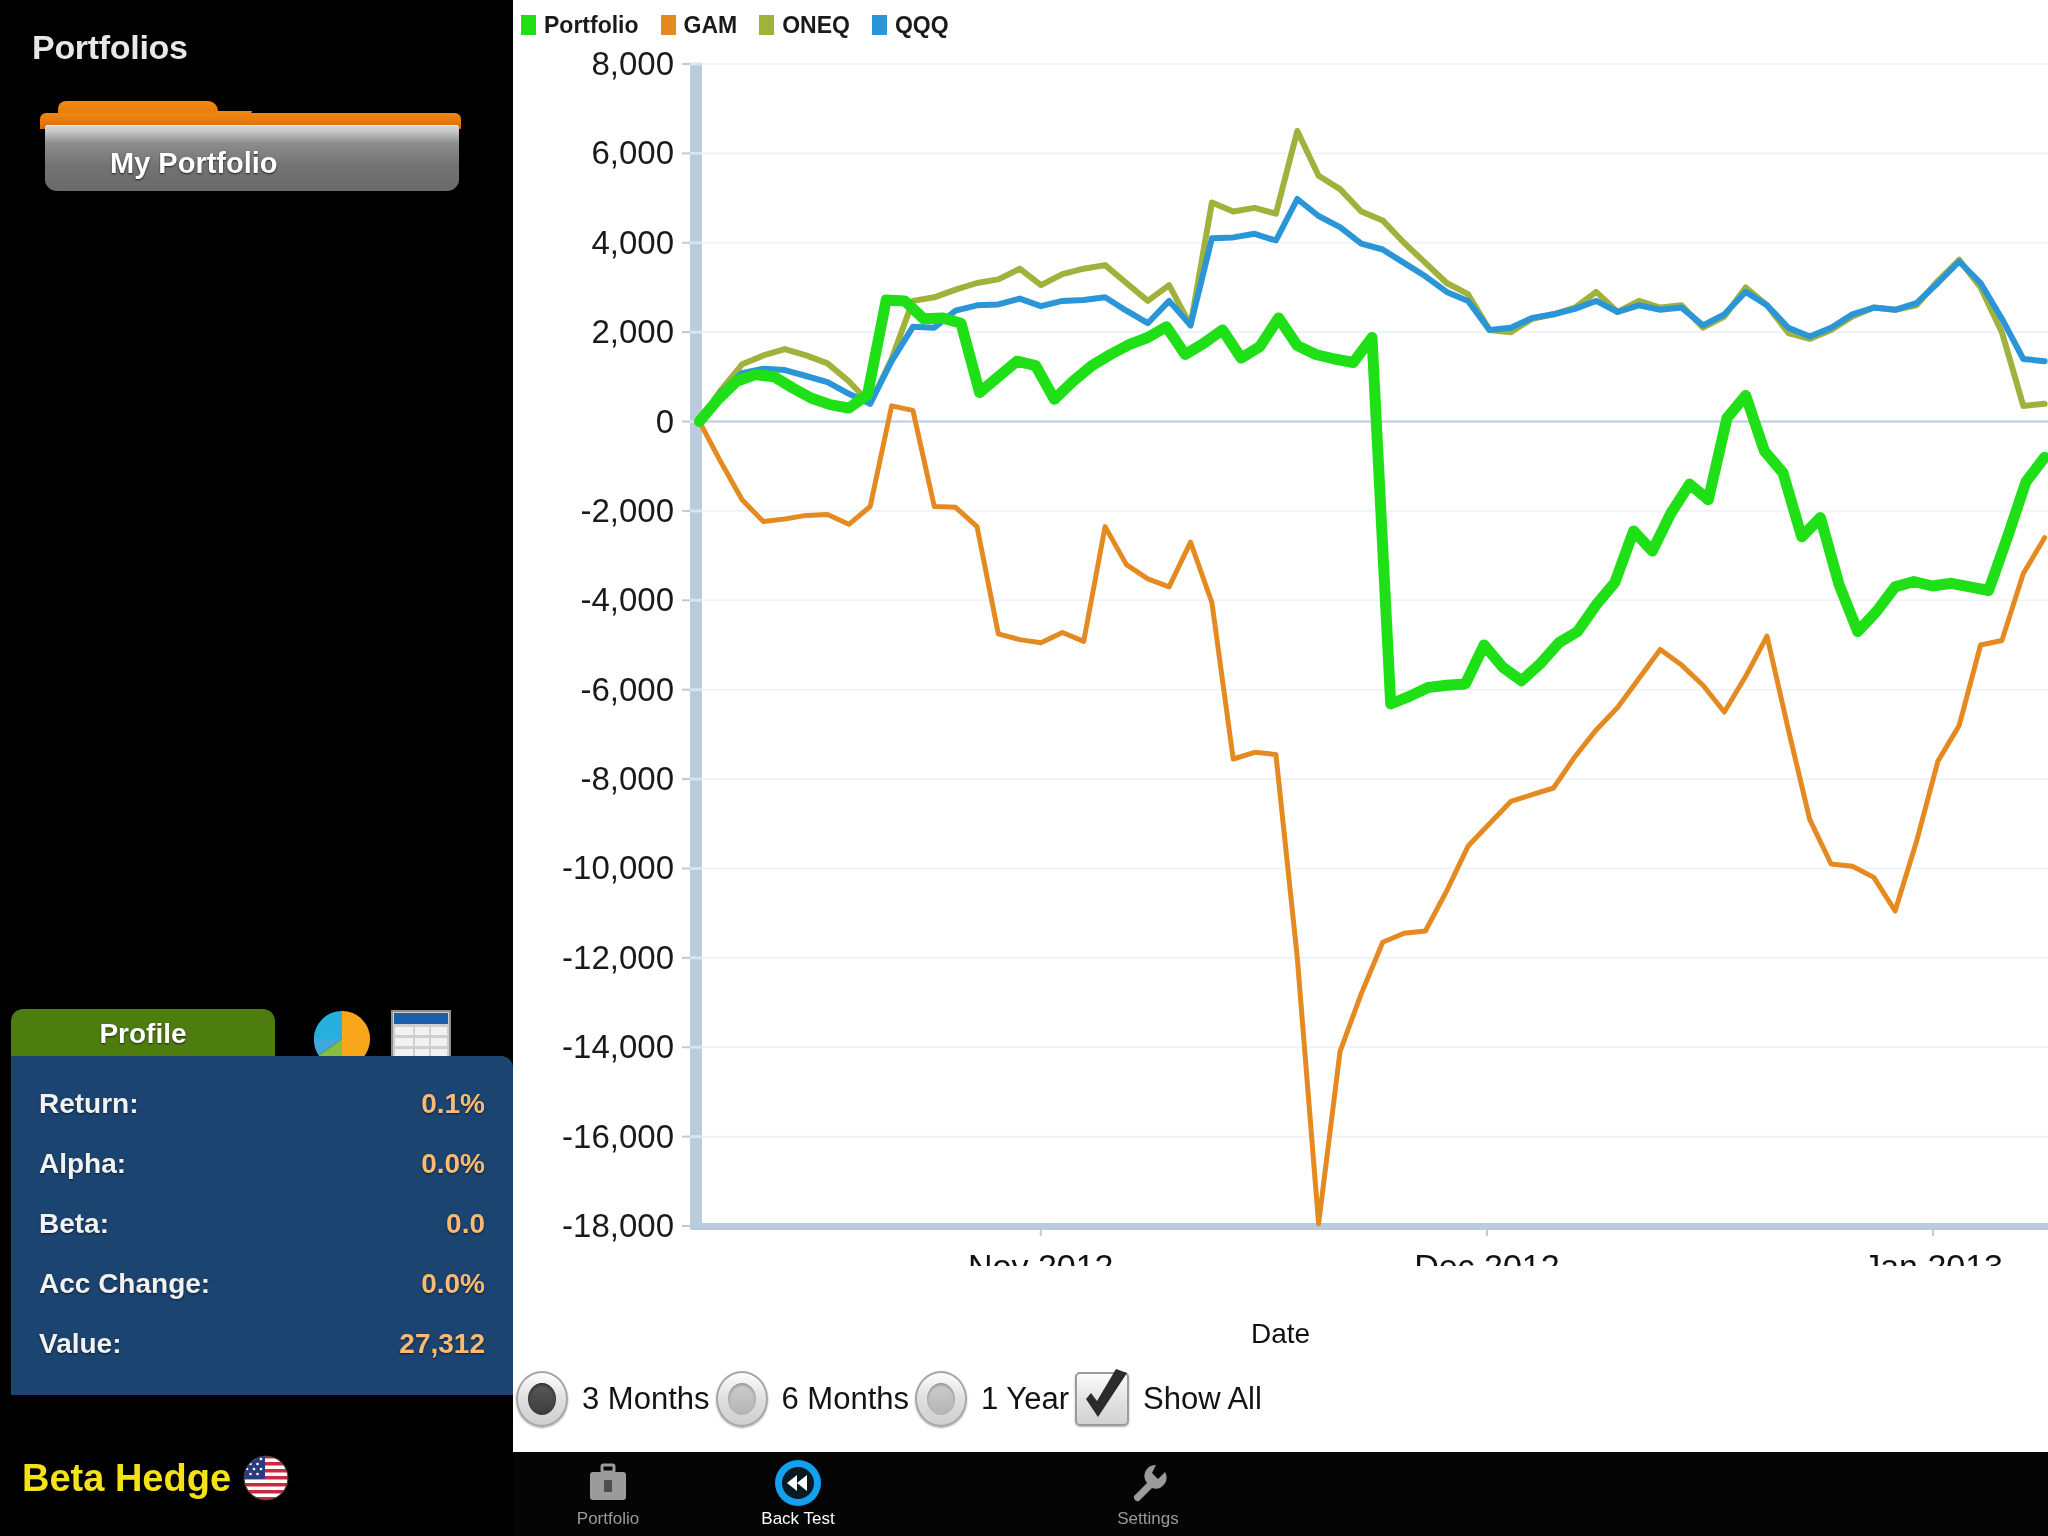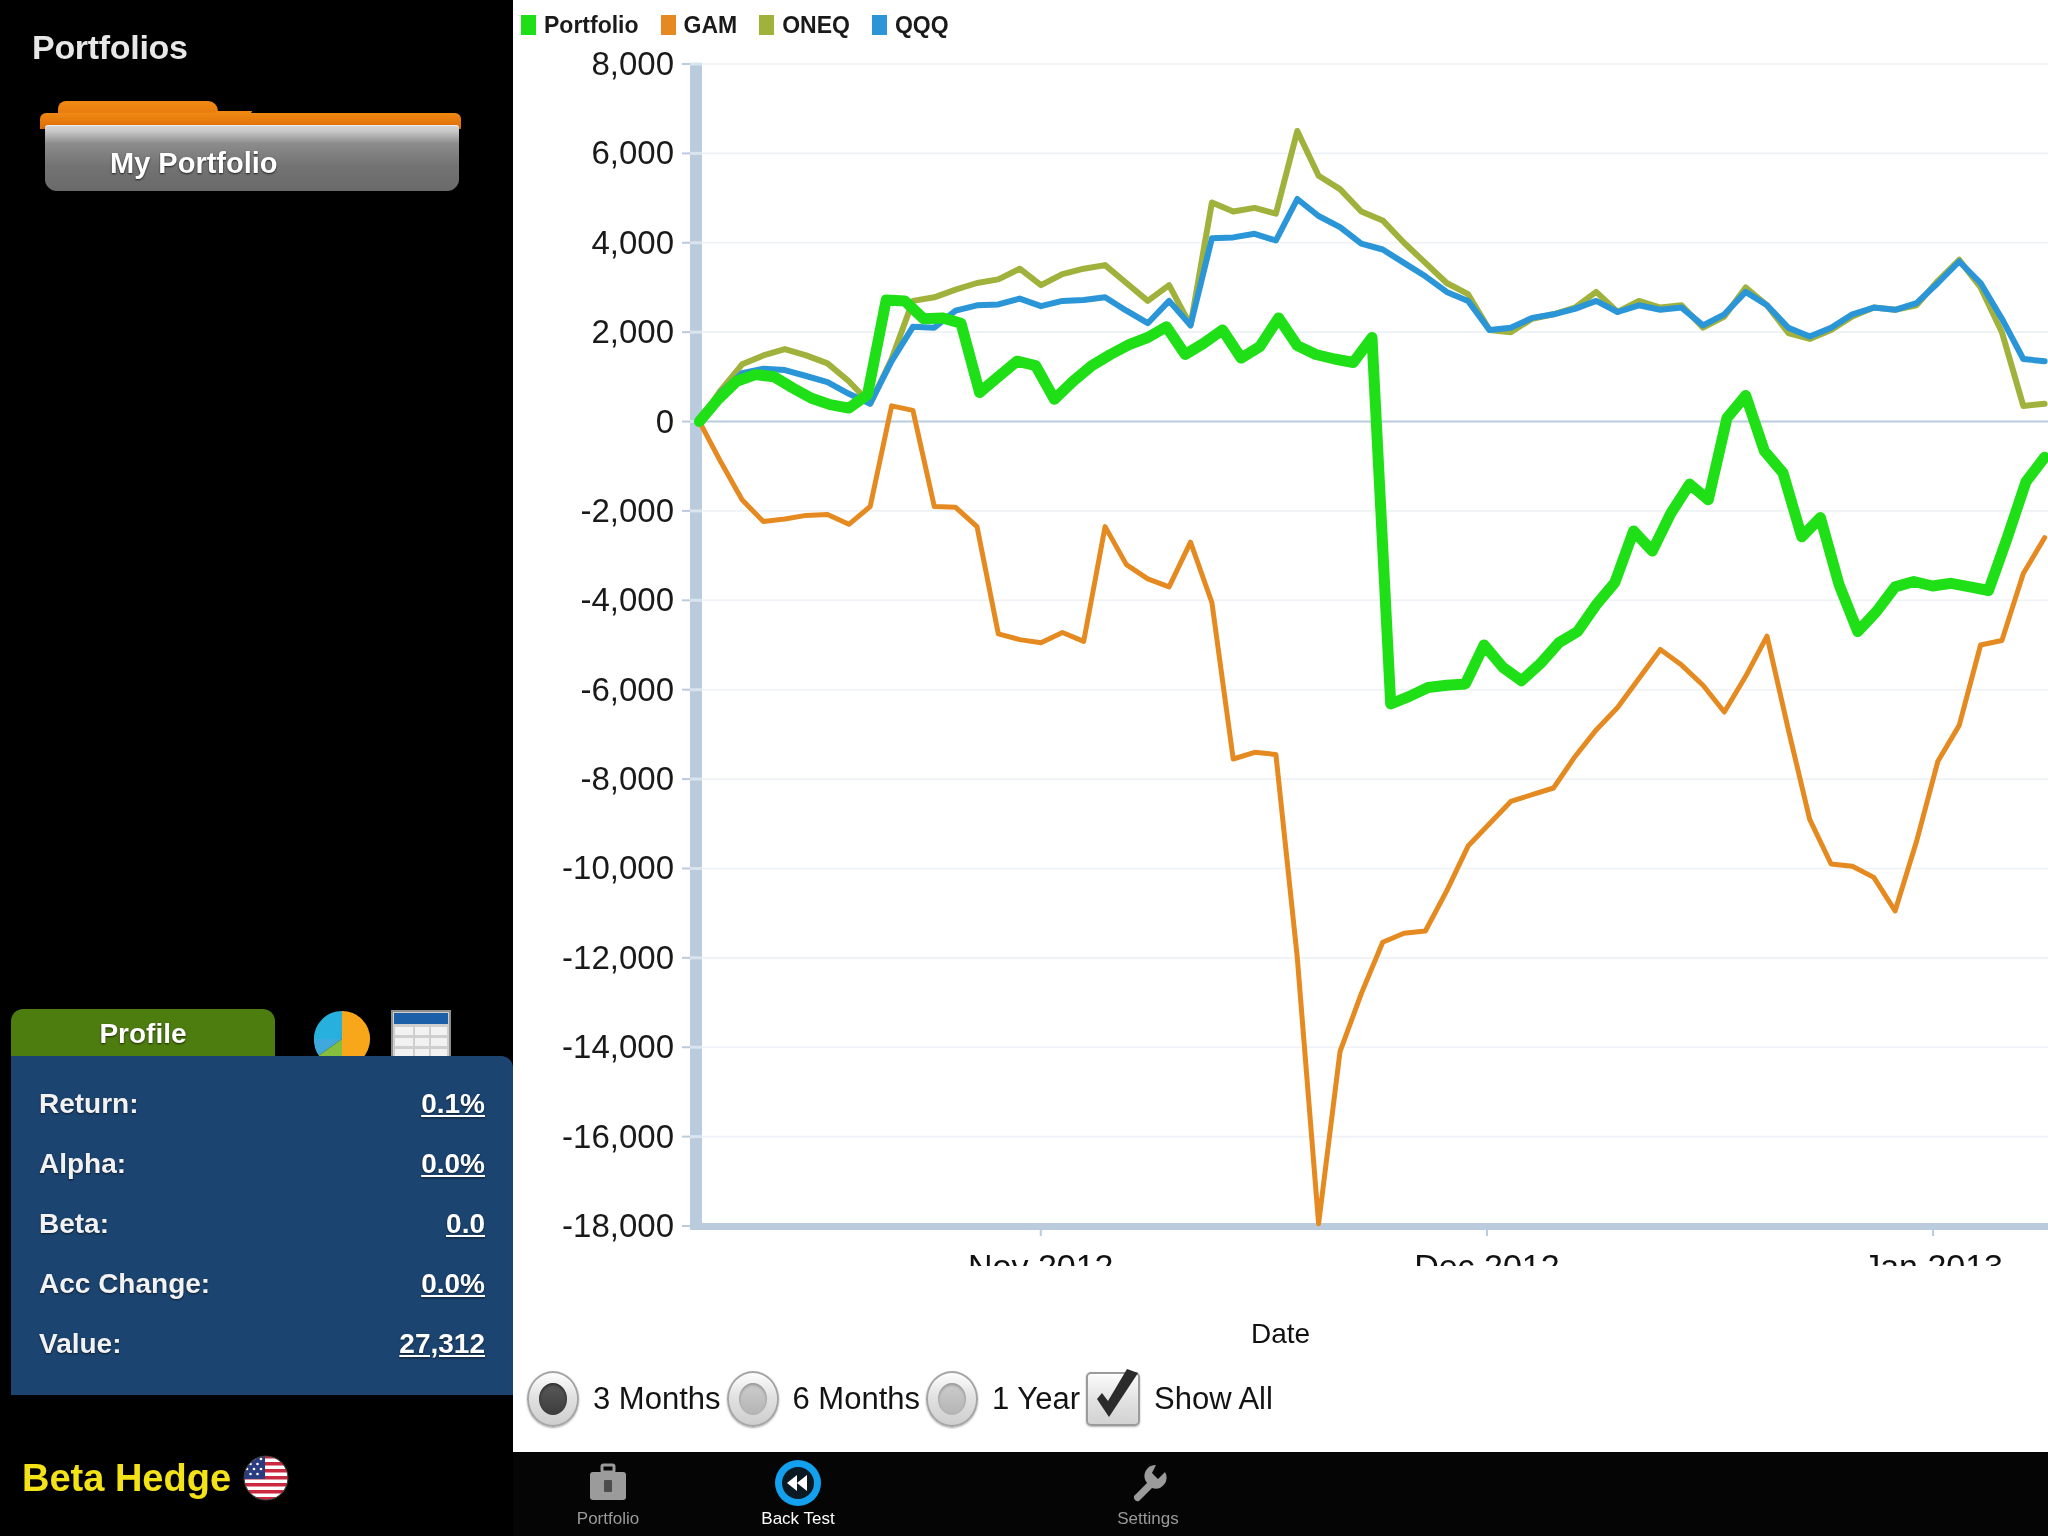--- a/index.html
+++ b/index.html
@@ -89,23 +89,22 @@
   }
   .stat-row {
     display: flex; justify-content: space-between; align-items: center;
     height: 60px;
   }
   .stat-label {
     font-size: 28px; font-weight: bold; color: #f2f2f2;
     text-shadow: 0 1px 2px rgba(0,0,0,.6);
   }
   .stat-value {
-    font-size: 28px; font-weight: bold; color: #ffffff;
+    font-size: 28px; font-weight: bold; color: #fdba74;
     text-shadow: 0 1px 2px rgba(0,0,0,.6);
-    text-decoration: underline;
   }
 
   
   .brand {
     position: absolute; left: 22px; top: 1455px;
     display: flex; align-items: center; gap: 12px;
   }
   .brand-text {
     font-size: 38px; font-weight: bold; color: #f2e216;
     text-shadow: 0 1px 2px rgba(0,0,0,.8);
@@ -133,21 +132,21 @@
   .axis-title {
     position: absolute; left: 0; top: 1318px; width: 1535px;
     text-align: center;
     font-size: 28px; color: #111;
   }
 
   
   .controls {
     position: absolute; left: 0; top: 1368px;
     width: 1535px; height: 62px;
-    display: flex; align-items: center; padding-left: 14px;
+    display: flex; align-items: center; padding-left: 3px;
   }
   .radio-group { display: flex; align-items: center; }
   .radio {
     width: 52px; height: 56px; border-radius: 50%;
     background: linear-gradient(180deg,#fdfdfd 0%,#e0e0e0 48%,#cfcfcf 100%);
     border: 2px solid #a5a5a5;
     display: flex; align-items: center; justify-content: center;
     box-shadow: 0 1px 2px rgba(0,0,0,.35), inset 0 1px 1px #fff;
   }
   .radio-dot {

